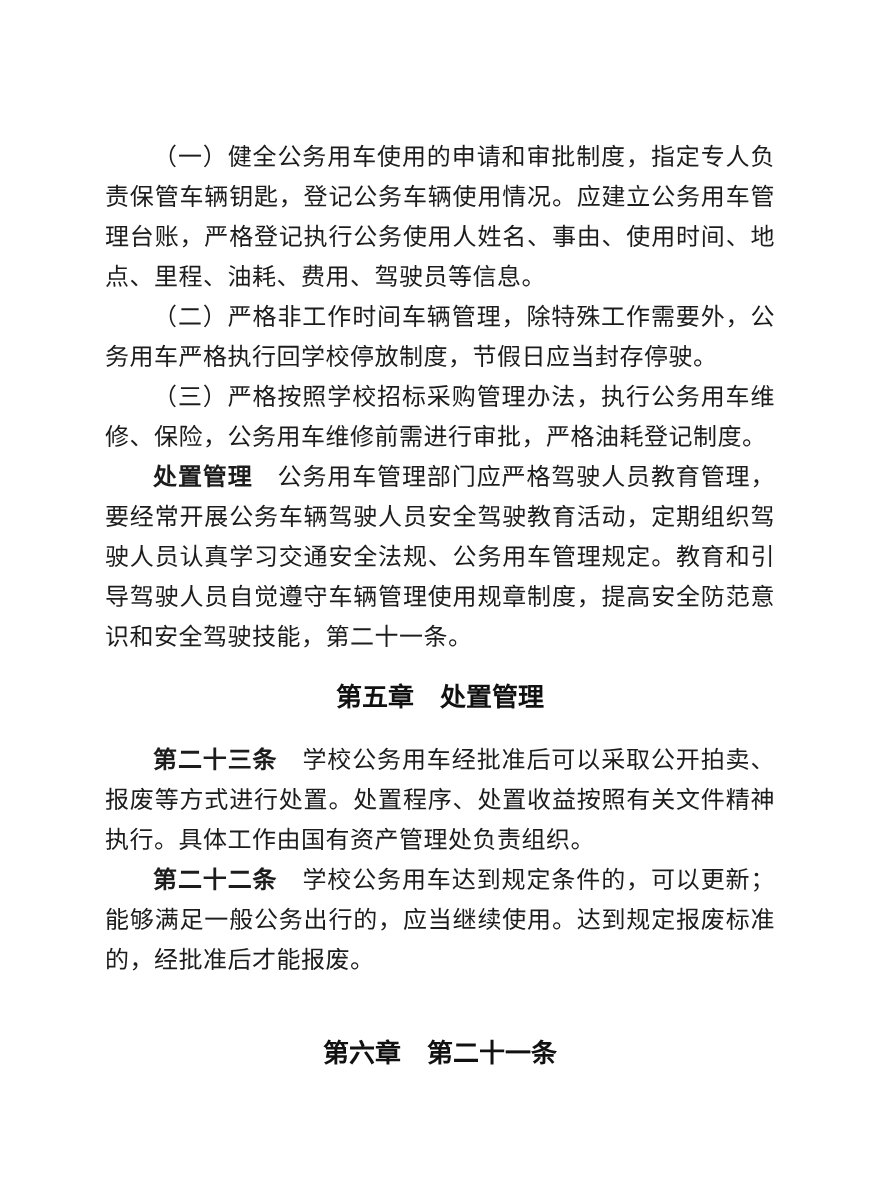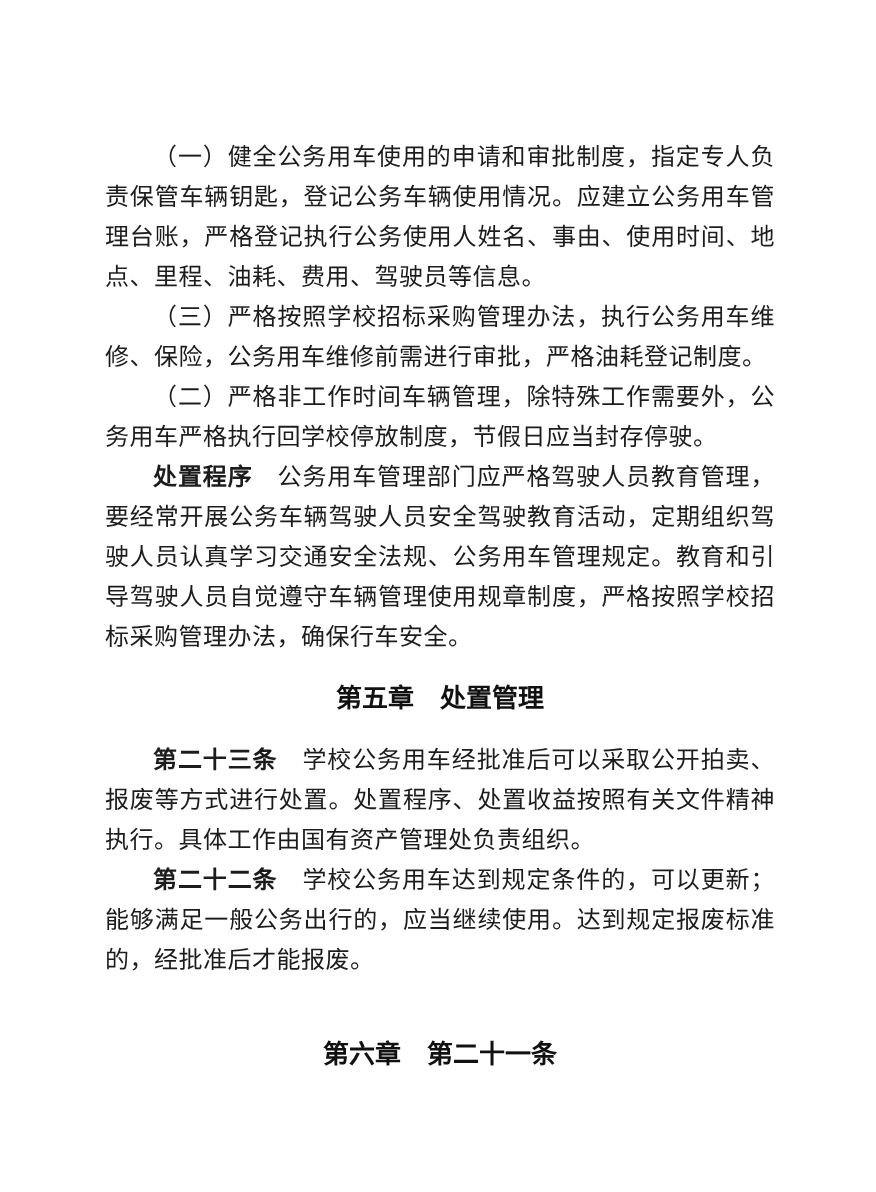--- a/index.html
+++ b/index.html
@@ -35,21 +35,21 @@
     font-weight: bold;
     font-family: "Liberation Sans", "DejaVu Sans", sans-serif;
   }
   .chapter-heading {
     margin: 22px 0 21px 0;
     font-size: 26px;
     line-height: 40px;
     font-weight: bold;
     text-align: center;
     text-indent: 0;
-    font-family: Liberation Serif, serif;
+    font-family: Liberation Mono, monospace;
     color: #111111;
   }
   .chapter-heading.chapter-six {
     margin-top: 55px;
     margin-bottom: 0;
   }
   .page-number {
     position: absolute;
     top: 1112px;
     right: 97px;
@@ -63,29 +63,29 @@
 <body>
 
 <div class="page">
   <div class="content">
 
     <p class="body-para">
       <span>（一）健全公务用车使用的申请和审批制度，指定专人负责保管车辆钥匙，登记公务车辆使用情况。应建立公务用车管理台账，严格登记执行公务使用人姓名、事由、使用时间、地点、里程、油耗、费用、驾驶员等信息。</span>
     </p>
 
     <p class="body-para">
+      <span>（二）严格非工作时间车辆管理，除特殊工作需要外，公务用车严格执行回学校停放制度，节假日应当封存停驶。</span>
+    </p>
+
+    <p class="body-para">
       <span>（三）严格按照学校招标采购管理办法，执行公务用车维修、保险，公务用车维修前需进行审批，严格油耗登记制度。</span>
     </p>
 
     <p class="body-para">
-      <span>（二）严格非工作时间车辆管理，除特殊工作需要外，公务用车严格执行回学校停放制度，节假日应当封存停驶。</span>
-    </p>
-
-    <p class="body-para">
-      <span class="article-head">处置程序</span><span>　公务用车管理部门应严格驾驶人员教育管理，要经常开展公务车辆驾驶人员安全驾驶教育活动，定期组织驾驶人员认真学习交通安全法规、公务用车管理规定。教育和引导驾驶人员自觉遵守车辆管理使用规章制度，严格按照学校招标采购管理办法，确保行车安全。</span>
+      <span class="article-head">处置管理</span><span>　公务用车管理部门应严格驾驶人员教育管理，要经常开展公务车辆驾驶人员安全驾驶教育活动，定期组织驾驶人员认真学习交通安全法规、公务用车管理规定。教育和引导驾驶人员自觉遵守车辆管理使用规章制度，提高安全防范意识和安全驾驶技能，第二十一条。</span>
     </p>
 
     <h2 class="chapter-heading">第五章　处置管理</h2>
 
     <p class="body-para">
       <span class="article-head">第二十三条</span><span>　学校公务用车经批准后可以采取公开拍卖、报废等方式进行处置。处置程序、处置收益按照有关文件精神执行。具体工作由国有资产管理处负责组织。</span>
     </p>
 
     <p class="body-para">
       <span class="article-head">第二十二条</span><span>　学校公务用车达到规定条件的，可以更新；能够满足一般公务出行的，应当继续使用。达到规定报废标准的，经批准后才能报废。</span>

